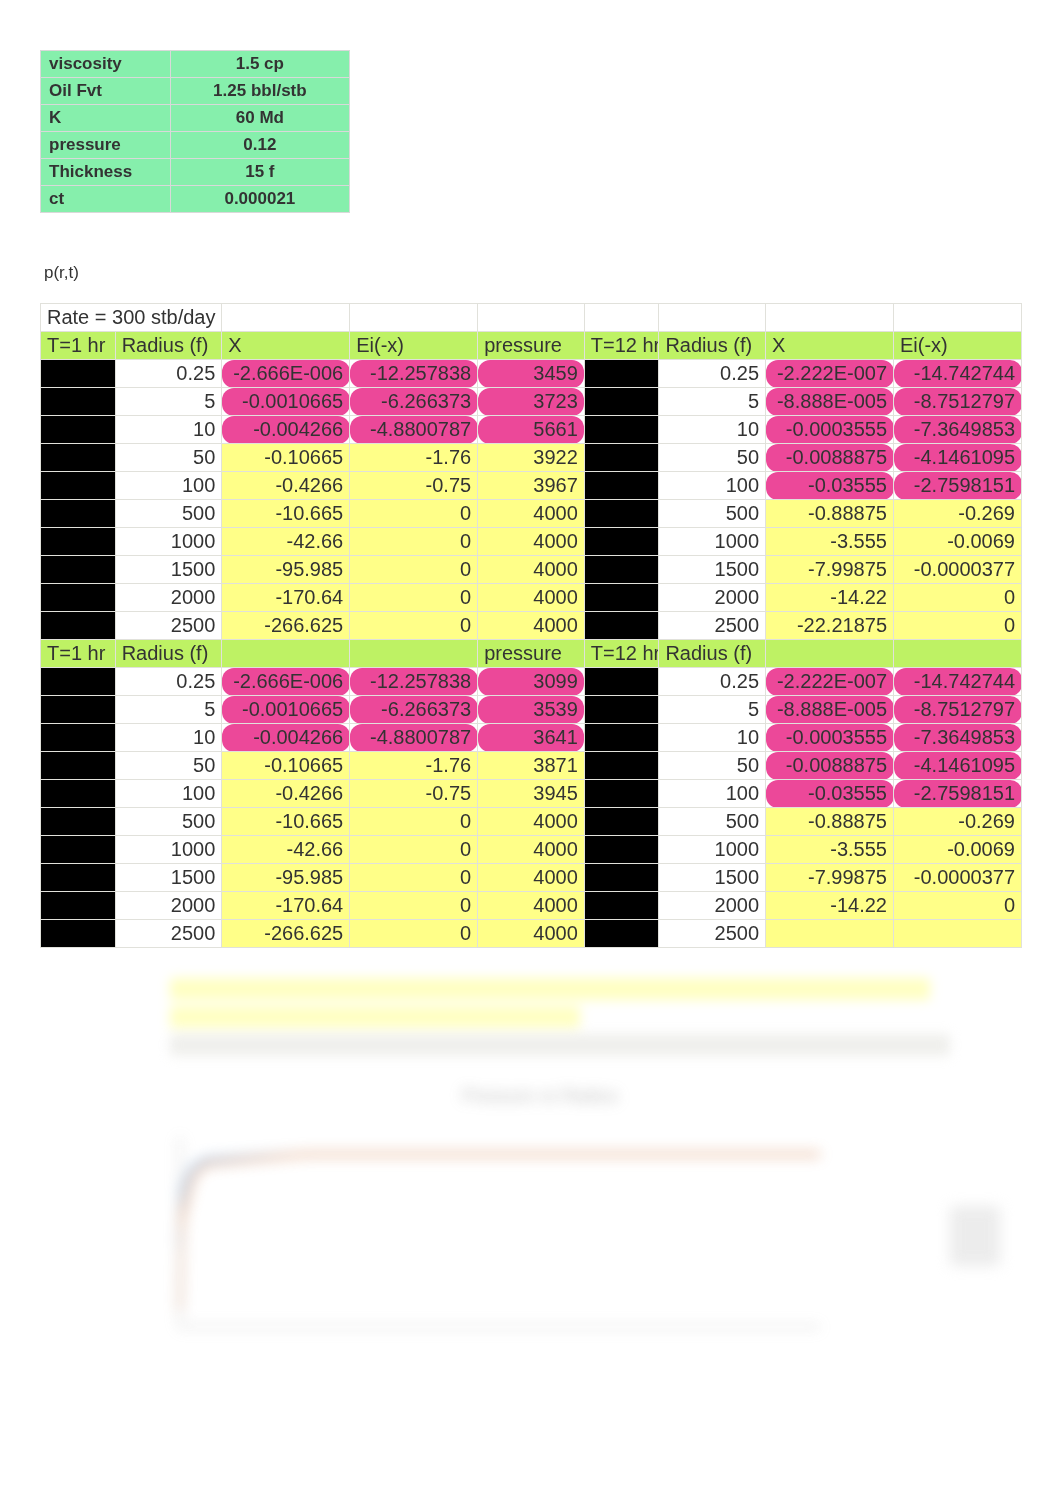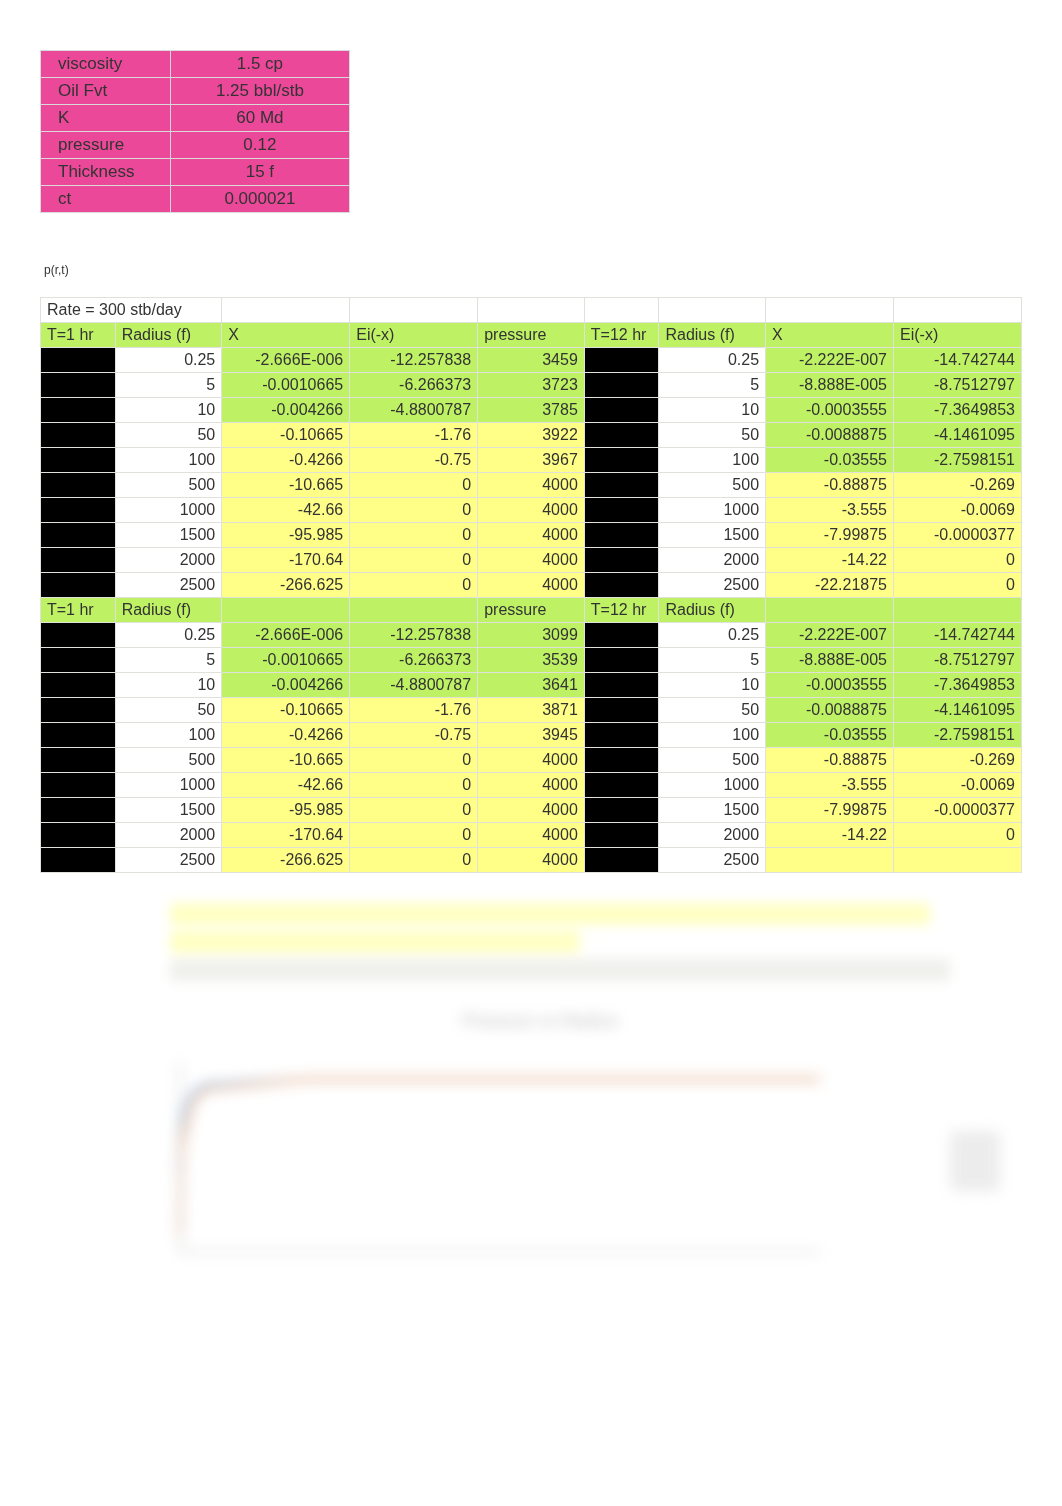--- a/index.html
+++ b/index.html
@@ -15,62 +15,63 @@
     padding: 50px 40px 40px 40px;
   }
 
   
   .params {
     border-collapse: collapse;
     margin-bottom: 50px;
     width: 310px;
   }
   .params td {
-    padding: 3px 17px;
+    padding: 3px 8px;
     border: 1px solid #d9d9d9;
-    background: #ec4899;
+    background: #86efac;
     font-size: 17px;
+    font-weight: bold;
   }
   .params td:nth-child(1) {
     width: 130px;
     text-align: left;
   }
   .params td:nth-child(2) {
     width: 180px;
     text-align: center;
   }
 
   .sect-label {
     margin: 10px 0 20px 4px;
-    font-size: 12px;
+    font-size: 17px;
   }
 
   
   .tablewrap {
     width: 100%;
   }
   table.data {
     border-collapse: collapse;
     width: 100%;
     table-layout: fixed;
-    font-size: 16px;
+    font-size: 20px;
     padding-left: 16px;
   }
   table.data td {
     border: 1px solid #e1e1db;
     padding: 2px 6px;
     text-align: right;
     height: 25px;
     overflow: hidden;
     white-space: nowrap;
   }
   table.data td.lbl { text-align: left; }
   table.data td.black { background: #000; }
   table.data td.hl-yellow { background: #ffff88; }
-  table.data td.hl-orange { background: #bef264; }
+  table.data td.hl-orange { background: #ec4899; border-radius: 12px; }
   table.data .rate-row td { background: #fff; }
   table.data .hdr td { background: #bef264; }
 
   
   .blurred-text {
     margin-top: 30px;
     padding: 0 10px;
     filter: blur(6px);
     opacity: 0.5;
   }
@@ -218,21 +219,21 @@
             <td class="black"></td>
             <td>5</td>
             <td class="hl-orange">-8.888E-005</td>
             <td class="hl-orange">-8.7512797</td>
           </tr>
           <tr>
             <td class="black"></td>
             <td>10</td>
             <td class="hl-orange">-0.004266</td>
             <td class="hl-orange">-4.8800787</td>
-            <td class="hl-orange">3785</td>
+            <td class="hl-orange">5661</td>
             <td class="black"></td>
             <td>10</td>
             <td class="hl-orange">-0.0003555</td>
             <td class="hl-orange">-7.3649853</td>
           </tr>
           <tr>
             <td class="black"></td>
             <td>50</td>
             <td class="hl-yellow">-0.10665</td>
             <td class="hl-yellow">-1.76</td>

